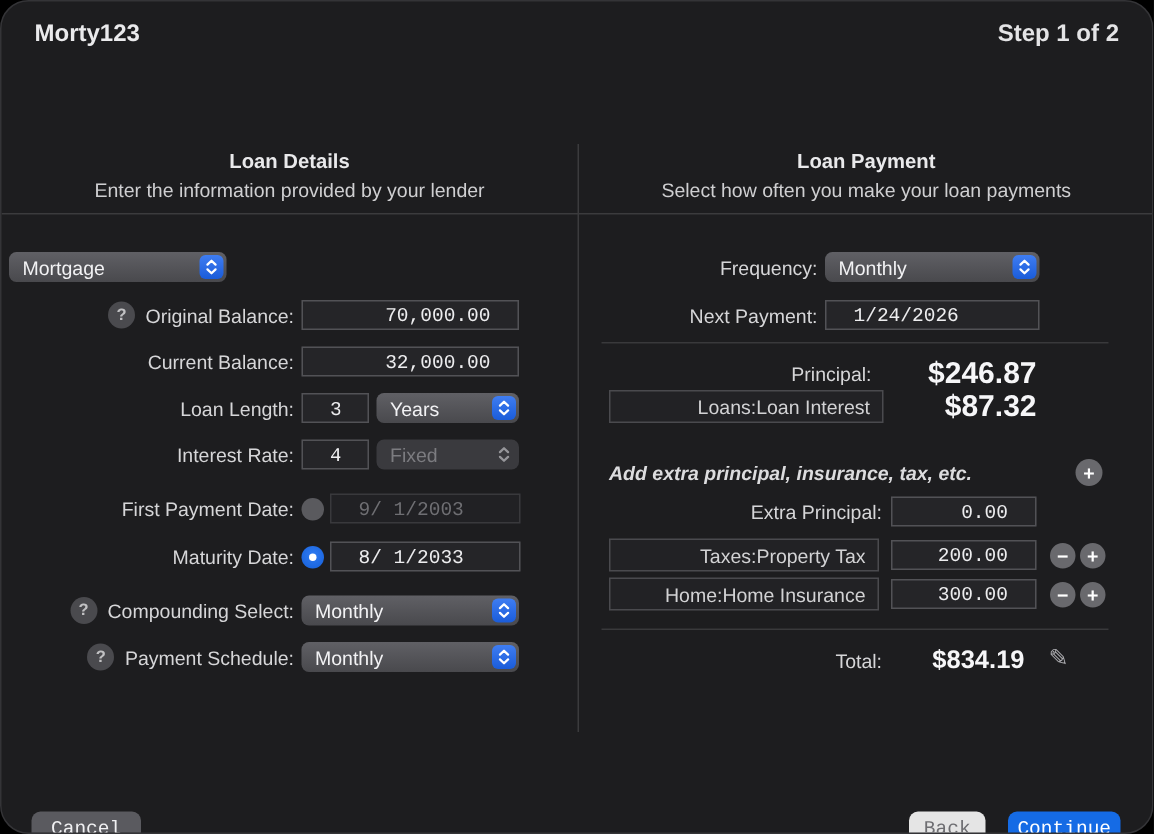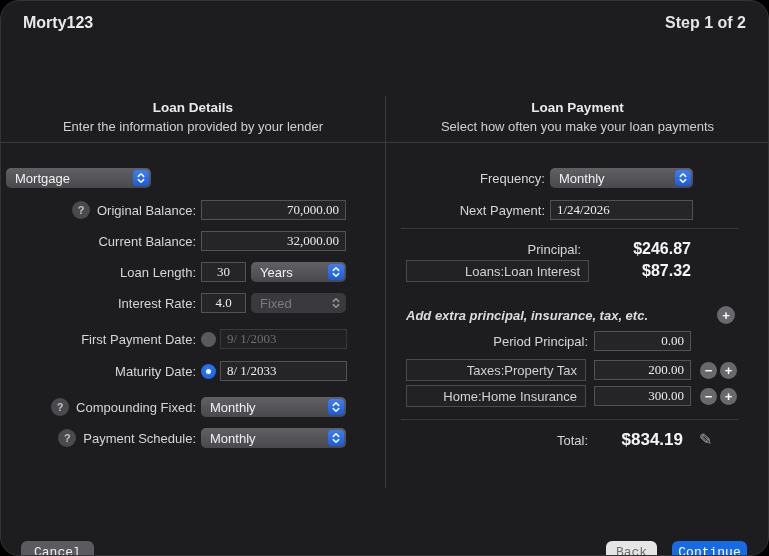--- a/index.html
+++ b/index.html
@@ -43,38 +43,38 @@
            background:linear-gradient(#606065,#49494d); color:#f2f2f4;
            display:flex; align-items:center; padding-left:9px; box-sizing:border-box; }
   .popup .cap { position:absolute; right:2px; top:2px; width:16px; height:16px; border-radius:4px;
                 background:linear-gradient(#3f7df2,#1a5cd9); display:flex; align-items:center; justify-content:center; }
   .popup.disabled { background:#3a3a3e; color:#7c7c80; }
   .popup.disabled .cap { background:transparent; }
   .w145 { width:145px; } .w143 { width:143px; } .w95 { width:95px;text-align:right; }
 
   
   .field { box-sizing:border-box; height:20px; background:#252528; border:1px solid #525256;
-           color:#ededef; font-family:Liberation Serif, serif; font-size:13px; padding:0 6px; outline:none; border-radius:0; }
+           color:#ededef; font-family:Liberation Mono, monospace; font-size:13px; padding:0 18px; outline:none; border-radius:0; }
   .field.num { text-align:right; }
   .field.ctr { text-align:center; }
   .field.disabled { border-color:#39393c; background:#212124; color:#6f6f73; }
   .fw145 { width:145px; } .fw127 { width:127px; } .fw45 { width:45px; } .fw143 { width:143px; } .fw97 { width:97px; }
 
   
   .radio { flex:none; width:15px; height:15px; border-radius:50%; background:#5a5a5e; display:flex; align-items:center; justify-content:center; }
   .radio.on { background:radial-gradient(circle at 50% 40%, #2f7bf2, #155fd8); }
   .radio.on::after { content:""; width:5px; height:5px; border-radius:50%; background:#fff; }
 
   
   .catbox { box-sizing:border-box; height:22px; background:#222225; border:1px solid #4a4a4e;
             color:#d2d2d4; display:flex; align-items:center; justify-content:flex-end; padding:0 8px; }
   .cw183 { width:183px; } .cw180 { width:180px; }
 
   
-  .money { font-weight:700; font-size:16px; color:#f6f6f8; text-align:right; }
+  .money { font-weight:700; font-size:20px; color:#f6f6f8; text-align:right; }
   .vw110 { width:110px; } .vw102 { width:102px; } .vw95 { width:95px; }
 
   
   .hint { font-style:italic; font-weight:700; color:#dcdcde; }
 
   
   .rbtn { flex:none; width:17px; height:17px; border-radius:50%; background:#69696d; color:#fff;
           font-size:13px; font-weight:700; display:flex; align-items:center; justify-content:center; line-height:1; cursor:default; }
   .rbtn.big { width:18px; height:18px; }
 
@@ -178,21 +178,21 @@
     <div class="lab w195">Maturity Date:</div>
     <div class="gap"></div>
     <span class="radio on"></span>
     <div class="gap" style="width:4px"></div>
     <input class="field fw127" value="8/ 1/2033" style="">
   </div>
 
   <div class="row left-col" style="top:395px">
     <div class="lab w195">
       <span class="help">?</span>
-      <span>Compounding Fixed:</span>
+      <span>Compounding Select:</span>
     </div>
     <div class="gap"></div>
     <div class="popup w145">
       <span>Monthly</span>
       <span class="cap">
         <svg width="10" height="12" viewBox="0 0 10 12">
             <path d="M2.3 4.4 L5 1.8 L7.7 4.4 M2.3 7.6 L5 10.2 L7.7 7.6" stroke="#fff" stroke-width="1.5" fill="none" stroke-linecap="round" stroke-linejoin="round"></path>
           </svg>
       </span>
     </div>
@@ -248,21 +248,21 @@
     <div class="money vw102">$87.32</div>
   </div>
 
   <div class="row right-col" style="top:303px">
     <div style="width:21px; flex:none;"></div>
     <span class="hint">Add extra principal, insurance, tax, etc.</span>
     <span class="rbtn big" style="position:absolute; right:35px;">+</span>
   </div>
 
   <div class="row right-col" style="top:329px">
-    <div class="lab w203">Period Principal:</div>
+    <div class="lab w203">Extra Principal:</div>
     <div class="gap" style="width:6px"></div>
     <input class="field num fw97" value="0.00" style="">
   </div>
 
   <div class="row right-col" style="top:358px">
     <div style="width:21px; flex:none;"></div>
     <div class="catbox cw180">
       <span>Taxes:Property Tax</span>
     </div>
     <div class="gap" style="width:8px"></div>

